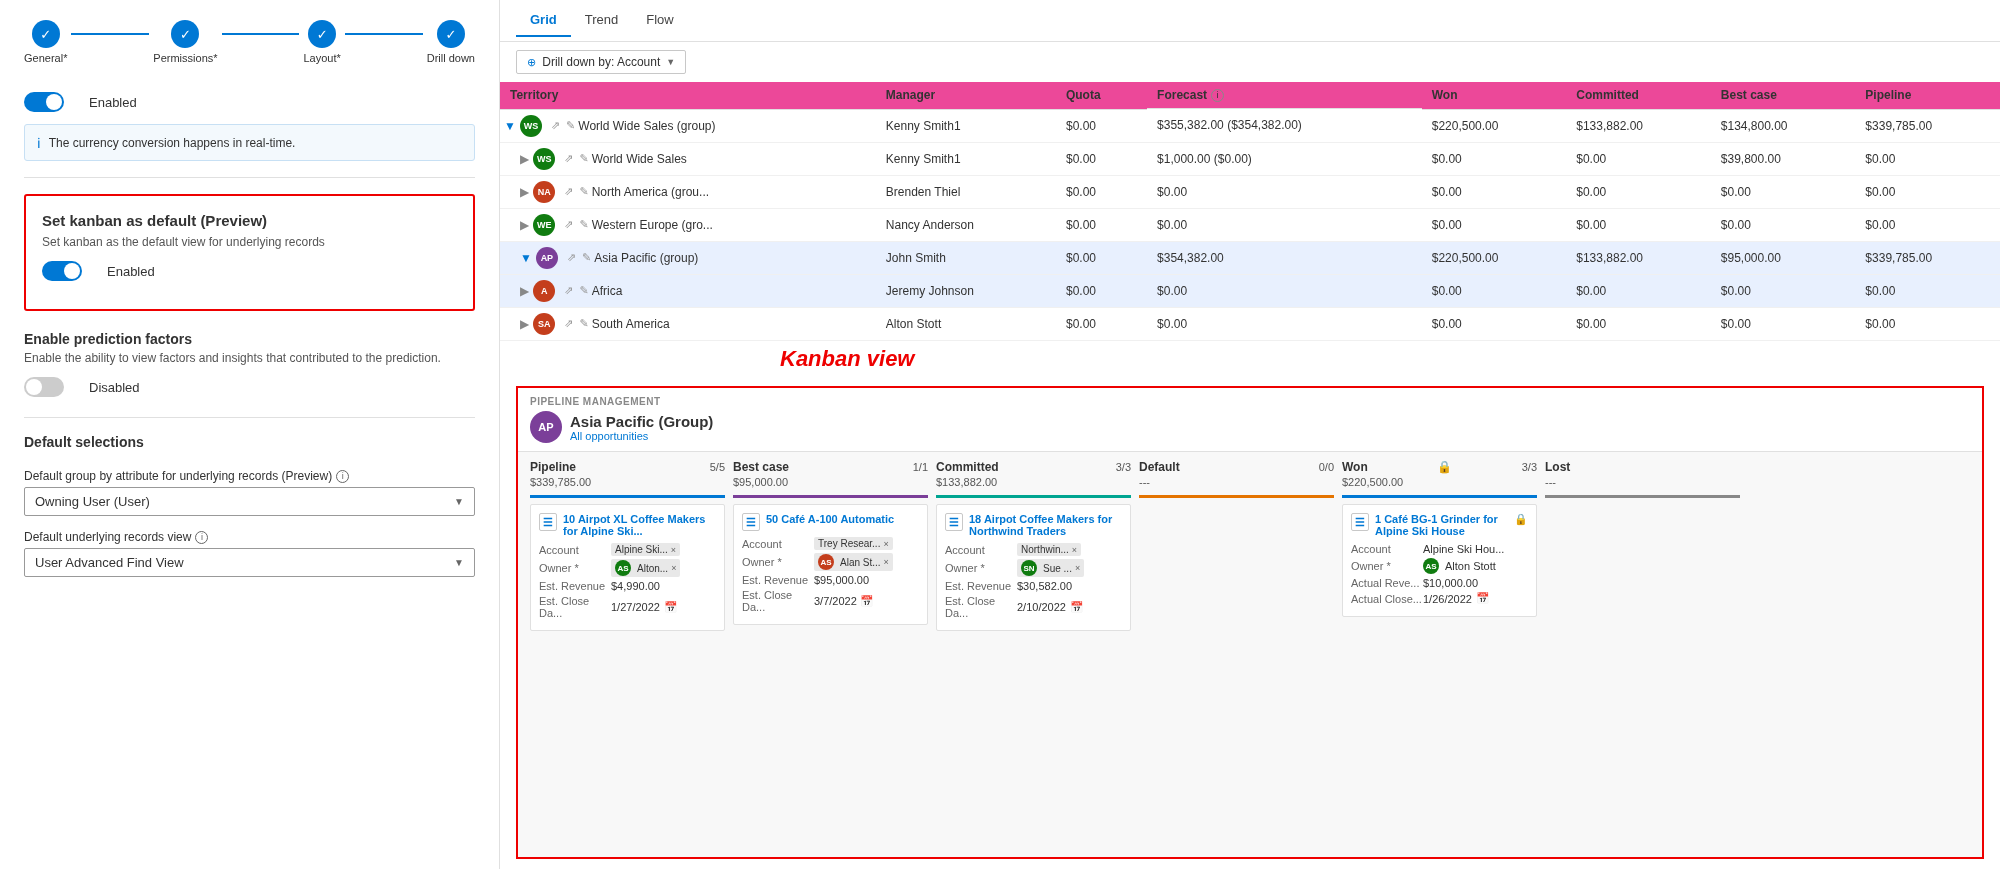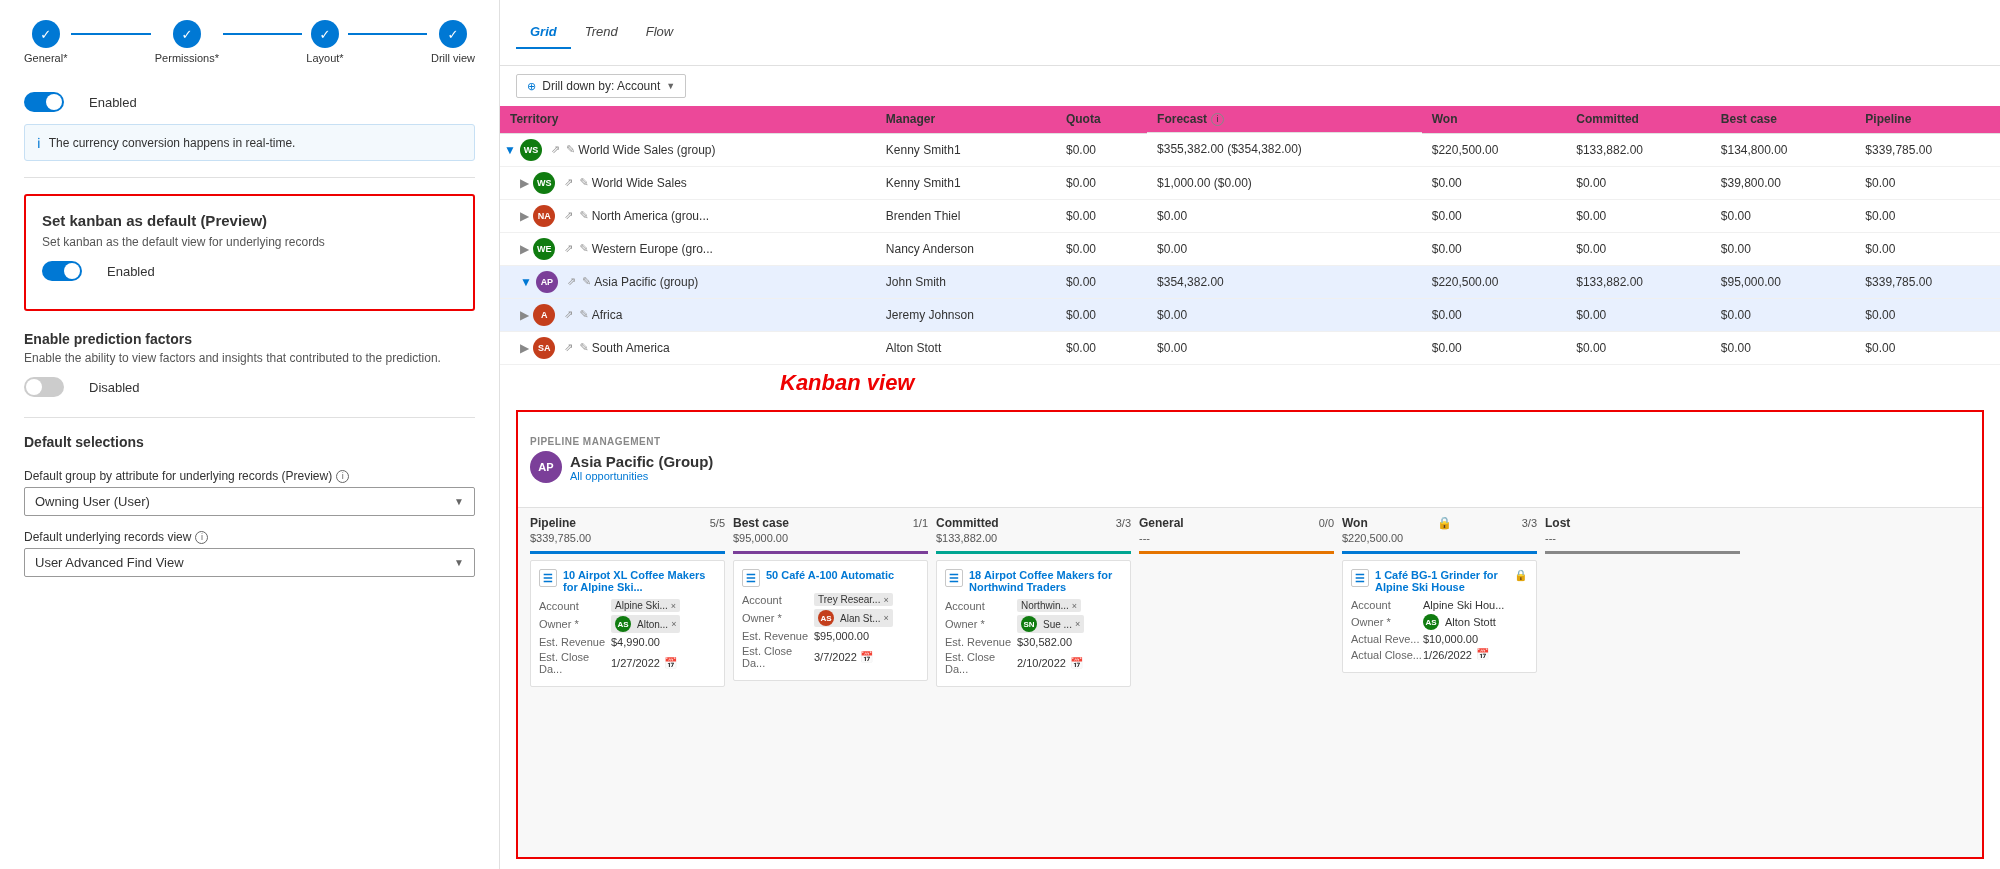--- a/index.html
+++ b/index.html
@@ -37,21 +37,21 @@
     .sub-section-title { font-size: 14px; font-weight: 600; color: #333; margin-bottom: 4px; }
     .sub-section-desc { font-size: 12px; color: #555; margin-bottom: 12px; }
     
     .select-label { font-size: 12px; color: #333; margin-bottom: 4px; display: flex; align-items: center; gap: 4px; }
     .select-box { width: 100%; border: 1px solid #999; border-radius: 2px; padding: 6px 10px; display: flex; justify-content: space-between; align-items: center; cursor: pointer; background: #fff; margin-bottom: 14px; color: #333; font-size: 13px; }
     .select-box .arrow { color: #666; font-size: 10px; }
     
     
     .right-panel { flex: 1; display: flex; flex-direction: column; overflow: hidden; }
     
-    .tab-bar { display: flex; align-items: center; gap: 0; padding: 16px 16px; border-bottom: 1px solid #e0e0e0; font-style: italic; }
+    .tab-bar { display: flex; align-items: center; gap: 0; padding: 4px 16px; border-bottom: 1px solid #e0e0e0; }
     .tab { padding: 8px 14px; font-size: 13px; color: #444; cursor: pointer; border-bottom: 2px solid transparent; }
     .tab.active { color: #0078d4; border-bottom: 2px solid #0078d4; font-weight: 600; }
     
     .drill-row { padding: 8px 16px; display: flex; align-items: center; }
     .drill-btn { display: flex; align-items: center; gap: 6px; background: #fff; border: 1px solid #c8c8c8; border-radius: 2px; padding: 4px 10px; font-size: 12px; cursor: pointer; color: #333; }
     .drill-btn .drill-icon { color: #0078d4; font-size: 11px; }
     
     
     .grid-table { flex: 1; overflow-y: auto; }
     .grid-table table { width: 100%; border-collapse: collapse; font-size: 12px; }
@@ -59,21 +59,21 @@
     .grid-table td { padding: 5px 10px; border-bottom: 1px solid #f0f0f0; color: #333; white-space: nowrap; }
     .grid-table tr.highlighted { background: #e8f0fe; }
     
     .avatar-circle { display: inline-flex; align-items: center; justify-content: center; width: 22px; height: 22px; border-radius: 50%; font-size: 9px; font-weight: 700; color: #fff; margin-right: 6px; flex-shrink: 0; }
     .row-expander { display: inline-flex; align-items: center; color: #0078d4; cursor: pointer; margin-right: 4px; }
     .territory-cell { display: flex; align-items: center; }
     .icon-link { color: #999; font-size: 11px; margin: 0 3px; cursor: pointer; }
     
     .kanban-container { border: 2px solid #e00; margin: 10px 16px; flex: 1; overflow: hidden; background: #f8f8f8; display: flex; flex-direction: column; }
     
-    .kanban-header { padding: 24px 12px; background: #fff; border-bottom: 1px solid #e0e0e0; }
+    .kanban-header { padding: 8px 12px; background: #fff; border-bottom: 1px solid #e0e0e0; }
     .pipeline-mgmt-label { font-size: 10px; color: #888; font-weight: 600; letter-spacing: 0.5px; text-transform: uppercase; margin-bottom: 4px; }
     .kanban-group { display: flex; align-items: center; gap: 8px; }
     .kanban-group-avatar { width: 32px; height: 32px; border-radius: 50%; background: #7b3f99; display: flex; align-items: center; justify-content: center; color: #fff; font-size: 11px; font-weight: 700; flex-shrink: 0; }
     .kanban-group-title { font-size: 15px; font-weight: 600; color: #333; }
     .kanban-group-sub { font-size: 11px; color: #0078d4; }
     
     .kanban-columns { display: flex; gap: 8px; padding: 8px 12px; overflow-x: auto; flex: 1; }
     
     .kanban-col { width: 195px; flex-shrink: 0; display: flex; flex-direction: column; }
     .col-header { padding-bottom: 6px; border-bottom: 3px solid #0078d4; margin-bottom: 6px; }
@@ -113,21 +113,21 @@
         <div class="step-label">Permissions*</div>
       </div>
       <div class="step-line"></div>
       <div class="step">
         <div class="step-circle">✓</div>
         <div class="step-label">Layout*</div>
       </div>
       <div class="step-line"></div>
       <div class="step">
         <div class="step-circle">✓</div>
-        <div class="step-label">Drill view</div>
+        <div class="step-label">Drill down</div>
       </div>
     </div>
 
     <div class="toggle-row">
       <div class="toggle"></div>
       <span class="toggle-label">Enabled</span>
     </div>
 
     <div class="info-box">
       <span class="info-icon">ℹ</span>
@@ -492,21 +492,21 @@
           <span class="card-val">
                   <span class="card-date">2/10/2022 <span class="cal-icon">📅</span></span>
                 </span>
         </div>
 
       </div>
     </div>
           <div class="kanban-col">
     <div class="col-header" style="border-bottom-color:#e57400;">
       <div style="display:flex;justify-content:space-between;align-items:center;">
-        <span class="col-title">General</span>
+        <span class="col-title">Default</span>
 
         <span class="col-count" style="float:none;">0/0</span>
       </div>
       <span class="col-amount">---</span>
     </div>
   </div>
           <div class="kanban-col">
     <div class="col-header" style="border-bottom-color:#0078d4;">
       <div style="display:flex;justify-content:space-between;align-items:center;">
         <span class="col-title">Won</span>

